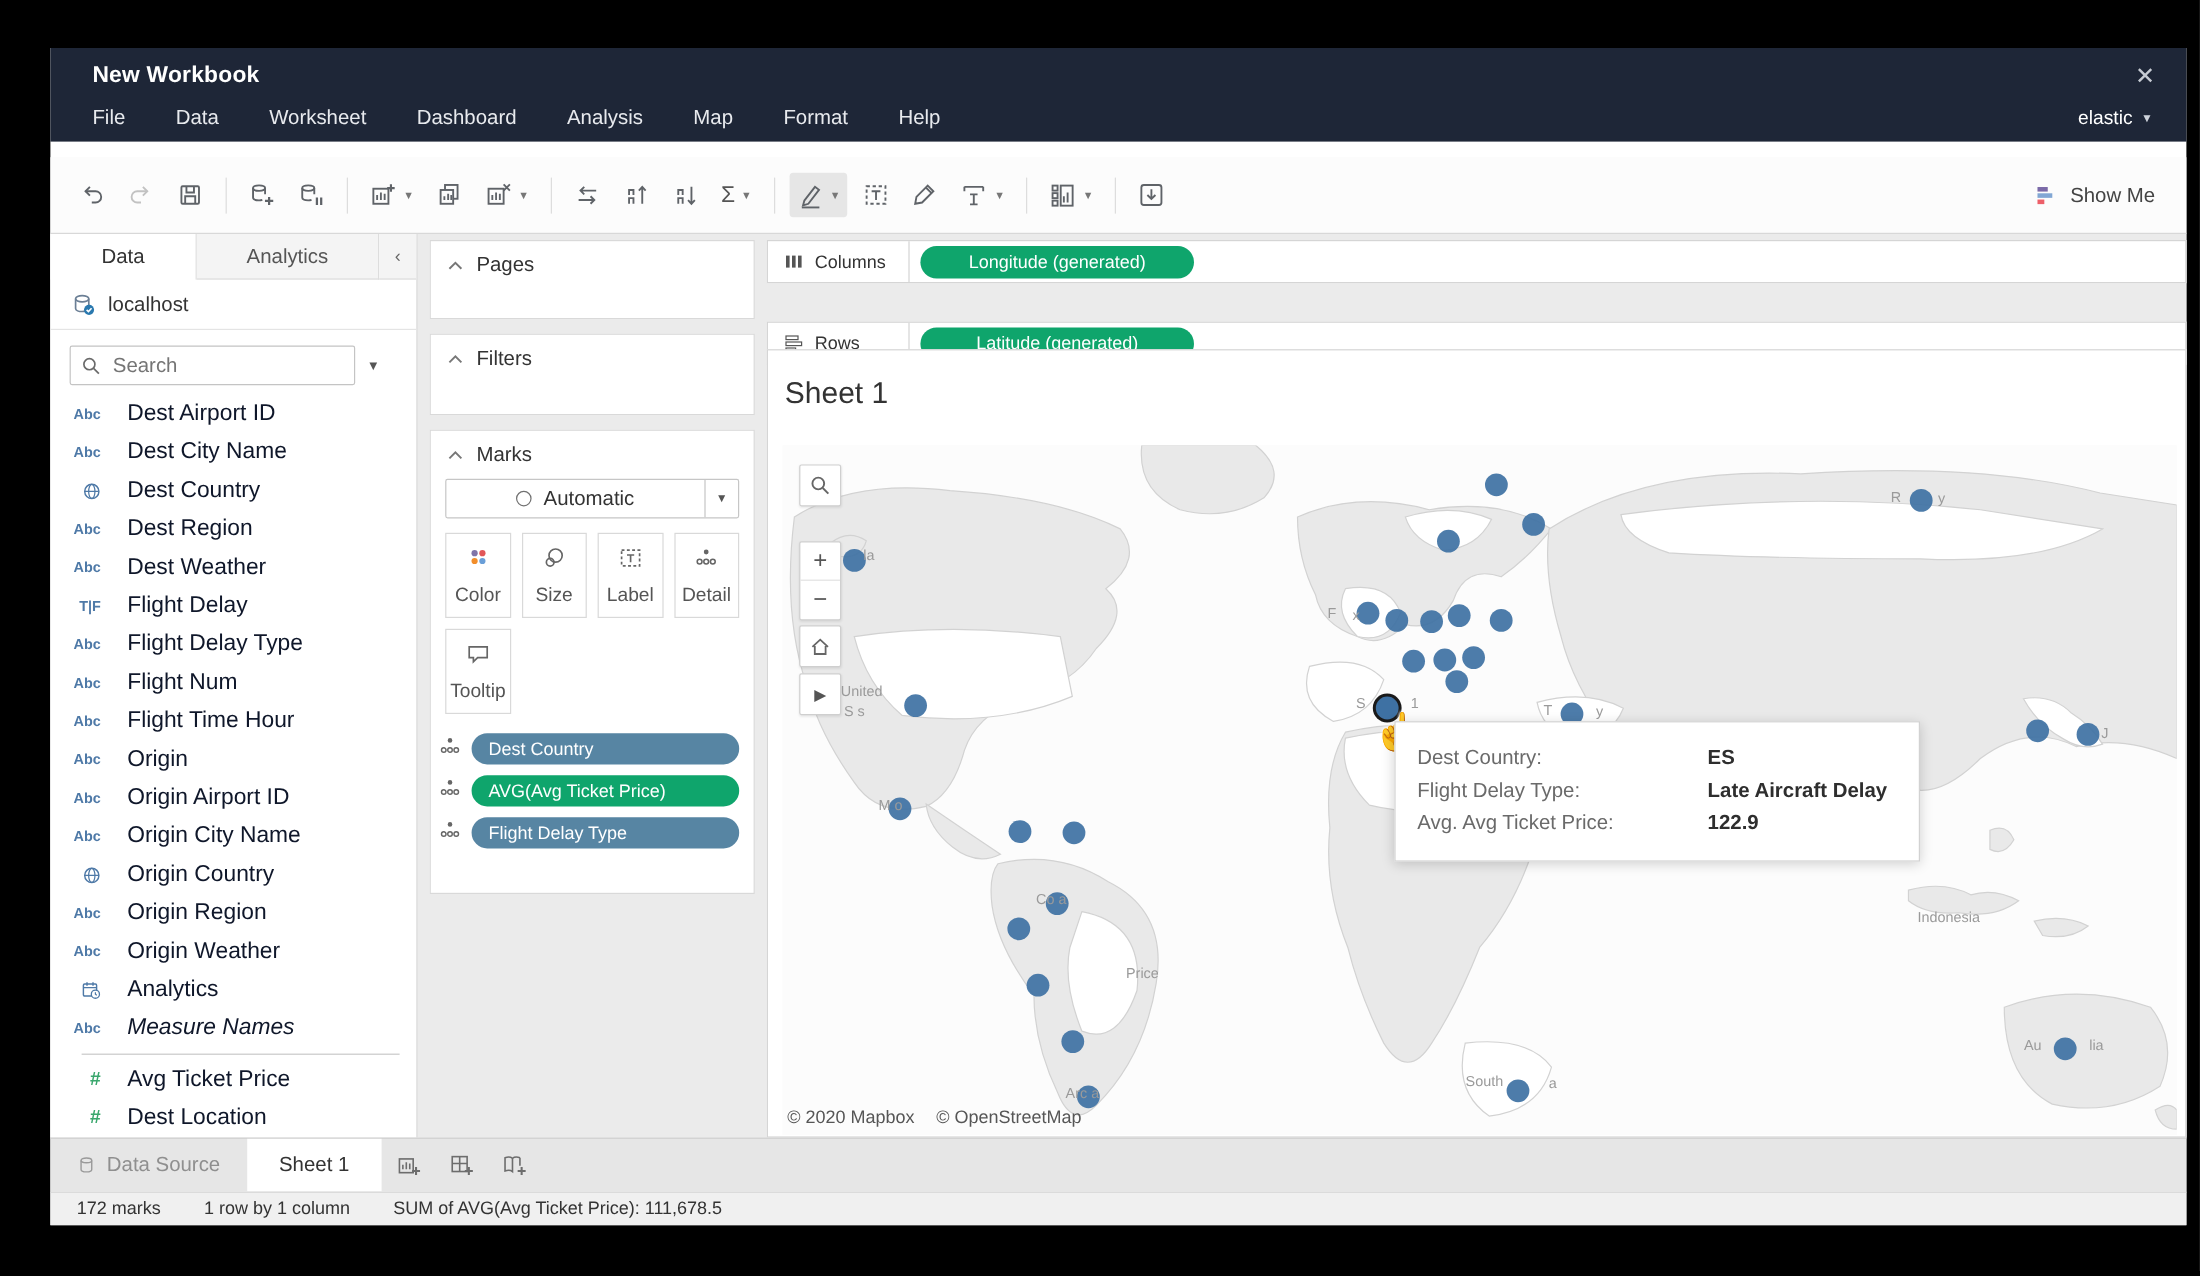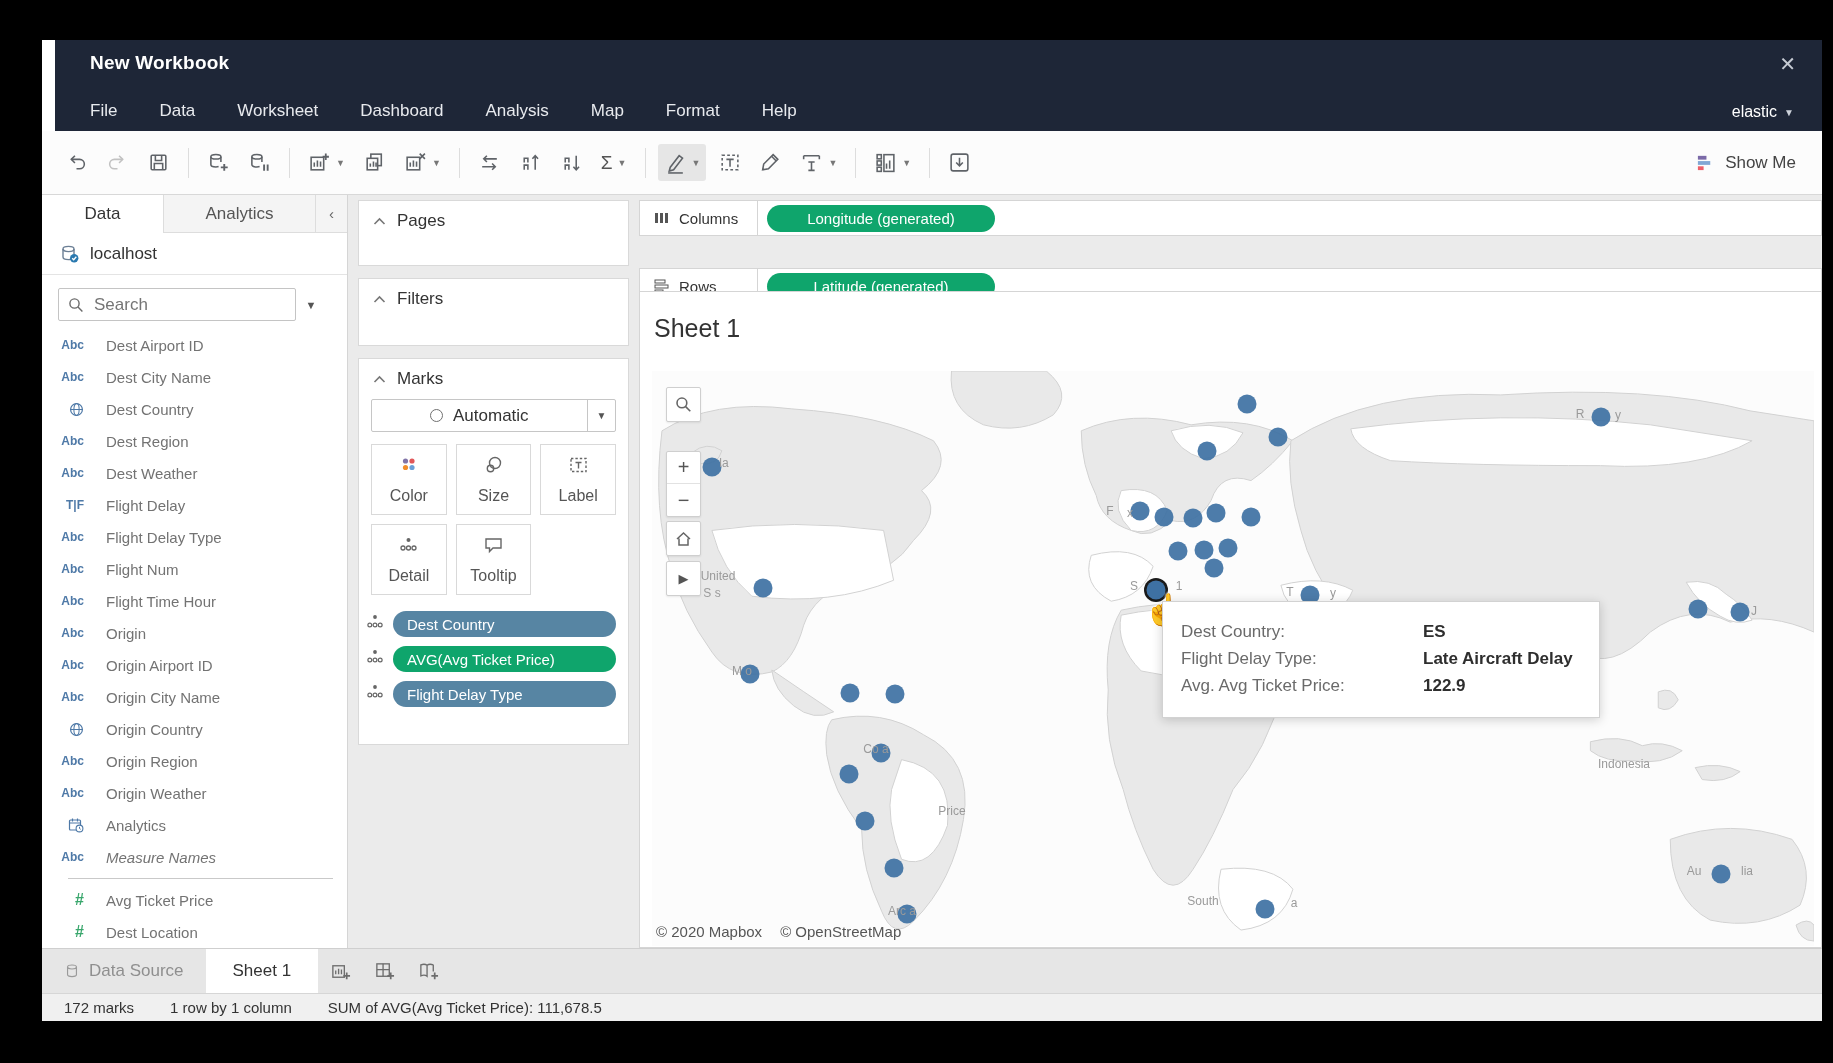--- a/index.html
+++ b/index.html
@@ -1,21 +1,21 @@
 <!DOCTYPE html>
 <html style="--titlebar: #1e2637; --green: #0fa56c; --bluepill: #5785a3; --mark: #3e71a3;"><head>
 <meta charset="utf-8">
 <style>
   html,body{margin:0;padding:0;background:#000;}
   *{box-sizing:border-box;font-family:"Liberation Sans",sans-serif;}
   .screen{position:relative;width:1833px;height:1063px;background:#000;overflow:hidden;}
   .window{position:absolute;left:42px;top:40px;width:1780px;height:981px;background:#fff;}
 
   
-  .titlebar{position:absolute;left:13px;top:0;right:0;height:91px;background:var(--titlebar);color:#fff;}
+  .titlebar{position:absolute;left:0;top:0;right:0;height:78px;background:var(--titlebar);color:#fff;}
   .title-row{position:absolute;left:35px;top:12px;font-size:19px;font-weight:bold;letter-spacing:.2px;}
   .close-btn{position:absolute;right:26px;top:14px;font-size:20px;color:#c7ccd4;cursor:pointer;line-height:20px;}
   .menu-row{position:absolute;left:35px;bottom:10px;display:flex;gap:42px;font-size:17px;color:#e8eaee;}
   .menu-row span{cursor:pointer;}
   .user-menu{position:absolute;right:28px;bottom:10px;font-size:16px;color:#fff;display:flex;align-items:center;gap:7px;}
   .user-menu .caret{font-size:10px;color:#cdd2da;}
 
   
   .toolbar{position:absolute;left:0;top:91px;right:0;height:64px;background:#fcfcfc;border-bottom:1px solid #d8d8d8;display:flex;align-items:center;padding-left:14px;}
   .tb-btn{display:flex;align-items:center;gap:3px;padding:7px 6px;border-radius:3px;margin:0 3px;cursor:pointer;}
@@ -41,36 +41,36 @@
   .search-box{display:flex;align-items:center;gap:8px;width:238px;height:33px;border:1px solid #c4c4c4;border-radius:2px;padding:0 9px;background:#fff;}
   .search-box input{border:none;outline:none;font-size:17px;color:#333;width:170px;background:transparent;}
   .search-box input::placeholder{color:#757575;}
   .search-caret{width:30px;text-align:center;color:#555;font-size:11px;cursor:pointer;}
   .field-list{margin-top:4px;}
   .field-row{display:flex;align-items:center;height:32px;cursor:pointer;}
   .f-icon{width:46px;text-align:right;padding-right:4px;flex:none;display:flex;justify-content:flex-end;align-items:center;}
   .f-abc{font-size:12px;font-weight:bold;color:#4e79a7;}
   .f-tf{font-size:12px;font-weight:bold;color:#4e79a7;}
   .f-hash{font-size:16px;font-weight:bold;color:#3aa76d;}
-  .f-label{padding-left:18px;font-size:15px;color:#737373;white-space:nowrap;}
+  .f-label{padding-left:18px;font-size:19px;color:#0f172a;white-space:nowrap;}
   .f-label.italic{font-style:italic;}
   .field-divider{border-top:1px solid #c9c9c9;margin:5px 14px 5px 26px;}
 
   
   .cards-col{position:absolute;left:307px;top:0;bottom:0;width:290px;background:#ebebeb;padding:0 10px 0 9px;}
   .card{position:absolute;left:9px;right:10px;background:#fff;border:1px solid #d9d9d9;}
   .card-pages{top:5px;height:66px;}
   .card-filters{top:83px;height:68px;}
   .card-marks{top:163px;height:387px;}
   .card-header{display:flex;align-items:center;gap:11px;padding:10px 0 0 14px;font-size:17px;color:#333;}
   .chev{color:#777;}
   .mark-type{display:flex;align-items:center;margin:10px 12px 0 12px;height:33px;border:1px solid #c6c6c6;border-radius:2px;font-size:17px;color:#333;cursor:pointer;padding-left:48px;}
   .mark-type .ring{width:13px;height:13px;border:1.5px solid #707070;border-radius:50%;margin:0 10px 0 10px;}
   .mark-type .sel-caret{margin-left:auto;width:28px;align-self:stretch;border-left:1px solid #c6c6c6;display:flex;align-items:center;justify-content:center;font-size:10px;color:#555;}
-  .marks-grid{display:grid;grid-template-columns:repeat(3,1fr);gap:9px;margin:12px 12px 0 12px;}
+  .marks-grid{display:grid;grid-template-columns:repeat(4,1fr);gap:9px;margin:12px 12px 0 12px;}
   .mark-btn{height:71px;border:1px solid #d9d9d9;background:#fff;display:flex;flex-direction:column;align-items:center;justify-content:center;gap:7px;font-size:16px;color:#555;cursor:pointer;}
   .marks-pills{margin:16px 12px 0 6px;display:flex;flex-direction:column;gap:9px;}
   .pill-row{display:flex;align-items:center;gap:8px;}
   .pill{flex:1;height:26px;border-radius:13px;color:#fff;font-size:15px;display:flex;align-items:center;padding:0 14px;cursor:pointer;white-space:nowrap;overflow:hidden;}
   .pill.green{background:var(--green);}
   .pill.blue{background:var(--bluepill);}
 
   
   .view-col{position:absolute;left:597px;right:0;top:0;bottom:0;}
   .shelf{position:absolute;left:0;right:0;height:36px;background:#fff;border:1px solid #d5d5d5;display:flex;align-items:center;}
@@ -641,21 +641,21 @@
                 <span class="map-label" style="left: 72px; top: 92px;">la</span>
                 <span class="map-label" style="left: 66px; top: 205px;">United</span>
                 <span class="map-label" style="left: 60px; top: 222px;">S s</span>
                 <span class="map-label" style="left: 90px; top: 300px;">M o</span>
                 <span class="map-label" style="left: 224px; top: 378px;">Co a</span>
                 <span class="map-label" style="left: 300px; top: 440px;">Price</span>
                 <span class="map-label" style="left: 250px; top: 540px;">Arc a</span>
                 <span class="map-label" style="left: 972px; top: 393px;">Indonesia</span>
                 <span class="map-label" style="left: 1042px; top: 500px;">Au</span>
                 <span class="map-label" style="left: 1095px; top: 500px;">lia</span>
-                <span class="map-label" style="left: 551px; top: 530px;">South</span>
+                <span class="map-label" style="left: 585px; top: 530px;">South</span>
                 <span class="map-label" style="left: 642px; top: 532px;">a</span>
                 <span class="map-label" style="left: 638px; top: 221px;">T</span>
                 <span class="map-label" style="left: 681px; top: 222px;">y</span>
                 <span class="map-label" style="left: 928px; top: 43px;">R</span>
                 <span class="map-label" style="left: 966px; top: 44px;">y</span>
                 <span class="map-label" style="left: 1102px; top: 240px;">J</span>
                 <span class="map-label" style="left: 458px; top: 140px;">F</span>
                 <span class="map-label" style="left: 478px; top: 142px;">x</span>
                 <span class="map-label" style="left: 522px; top: 274px;">Alg</span>
                 <span class="map-label" style="left: 482px; top: 215px;">S</span>

